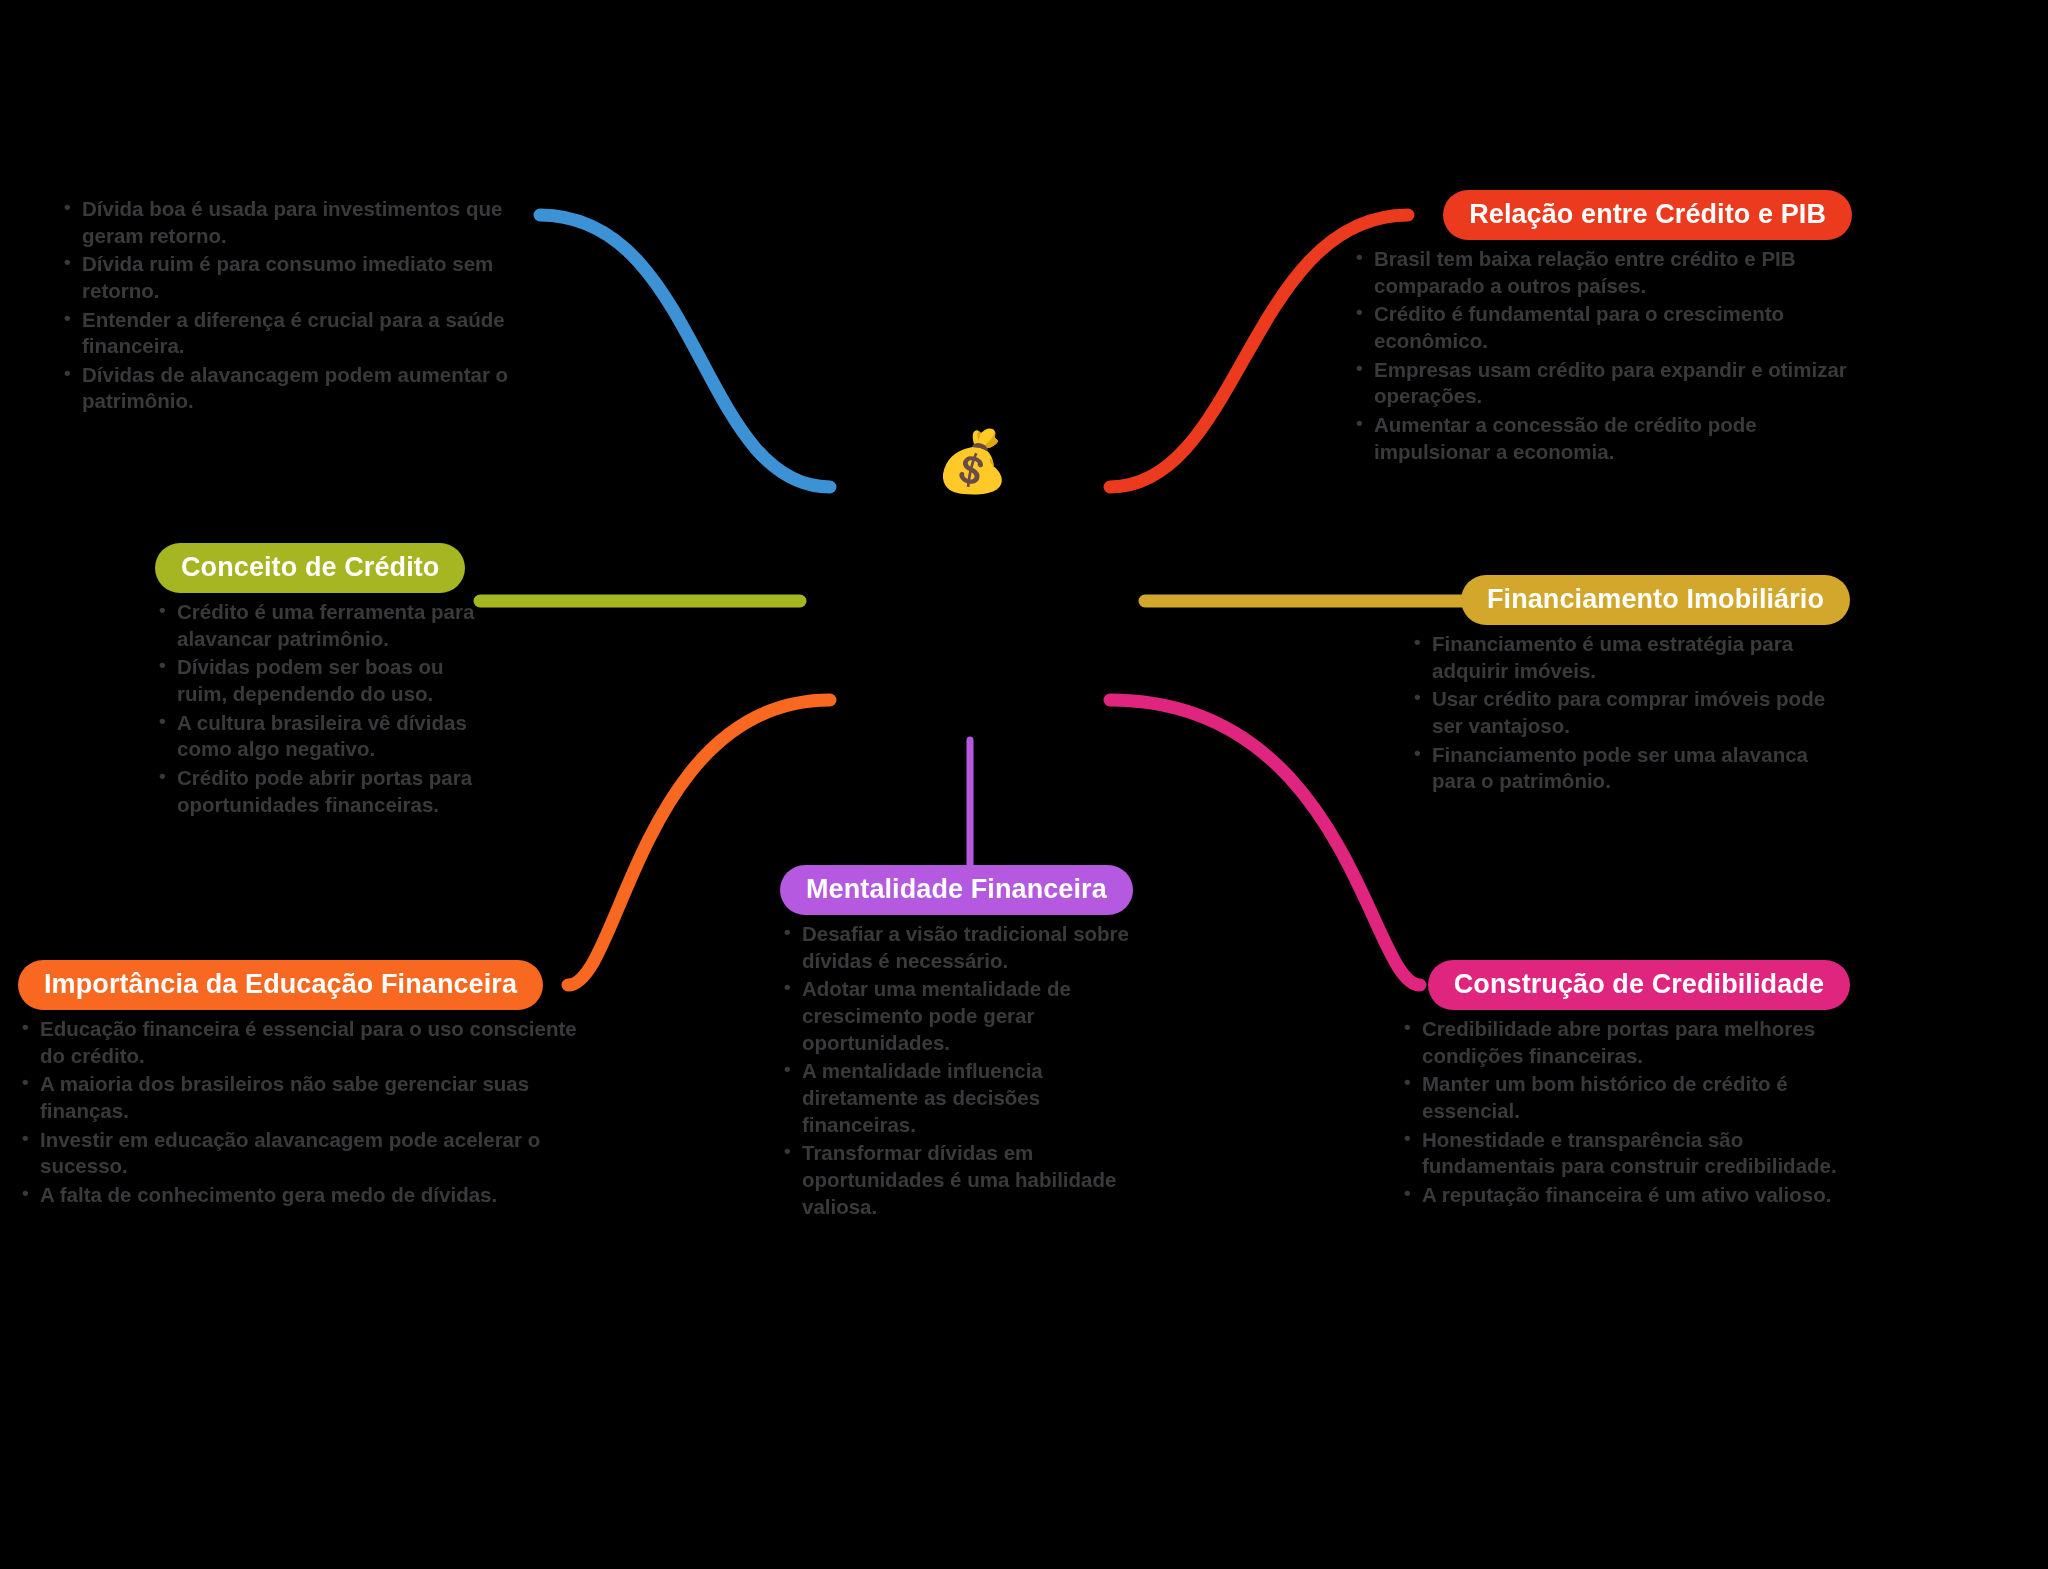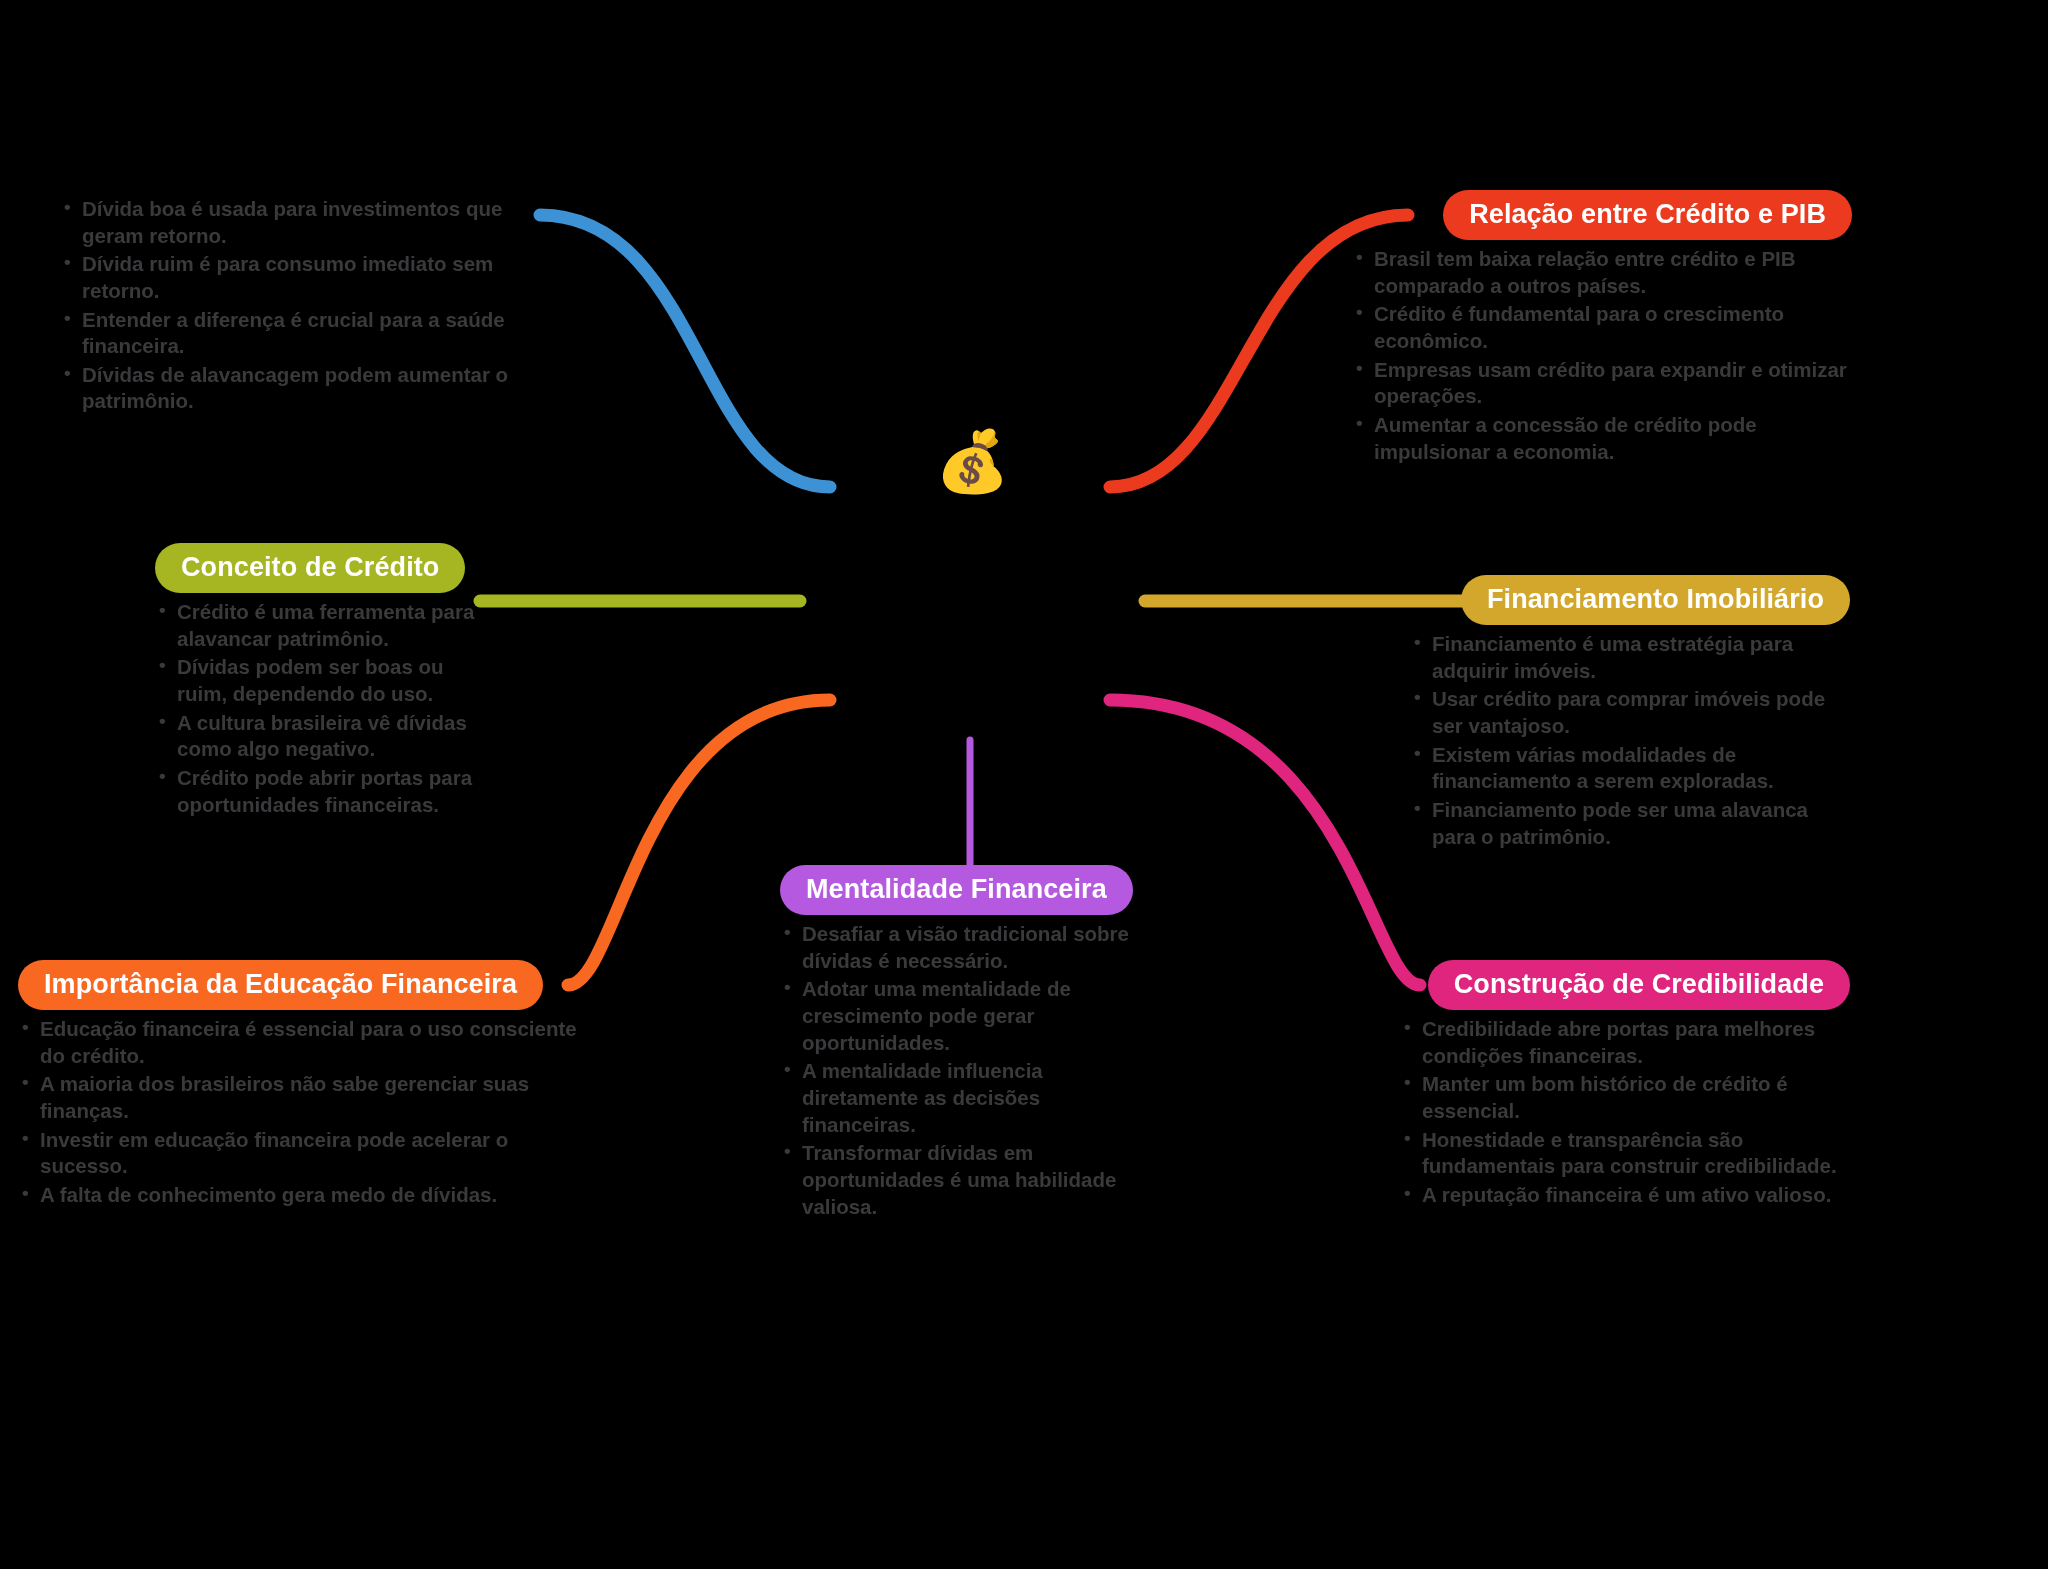--- a/index.html
+++ b/index.html
@@ -129,33 +129,32 @@
     </ul>
   </div>
 
   <div class="node" style="left:1410px; top:575px; width:440px;">
     <div class="badge-row right">
       <span class="badge" style="background:#d3a72b;">Financiamento Imobiliário</span>
     </div>
     <ul class="points">
       <li>Financiamento é uma estratégia para adquirir imóveis.</li>
       <li>Usar crédito para comprar imóveis pode ser vantajoso.</li>
-      <li>Existem várias modalidades de financiamento a serem exploradas.</li>
       <li>Financiamento pode ser uma alavanca para o patrimônio.</li>
     </ul>
   </div>
 
   <div class="node" style="left:18px; top:960px; width:560px;">
     <div class="badge-row">
       <span class="badge" style="background:#f96820;">Importância da Educação Financeira</span>
     </div>
     <ul class="points">
       <li>Educação financeira é essencial para o uso consciente do crédito.</li>
       <li>A maioria dos brasileiros não sabe gerenciar suas finanças.</li>
-      <li>Investir em educação financeira pode acelerar o sucesso.</li>
+      <li>Investir em educação alavancagem pode acelerar o sucesso.</li>
       <li>A falta de conhecimento gera medo de dívidas.</li>
     </ul>
   </div>
 
   <div class="node" style="left:780px; top:865px; width:370px;">
     <div class="badge-row">
       <span class="badge" style="background:#b55ae0;">Mentalidade Financeira</span>
     </div>
     <ul class="points">
       <li>Desafiar a visão tradicional sobre dívidas é necessário.</li>

